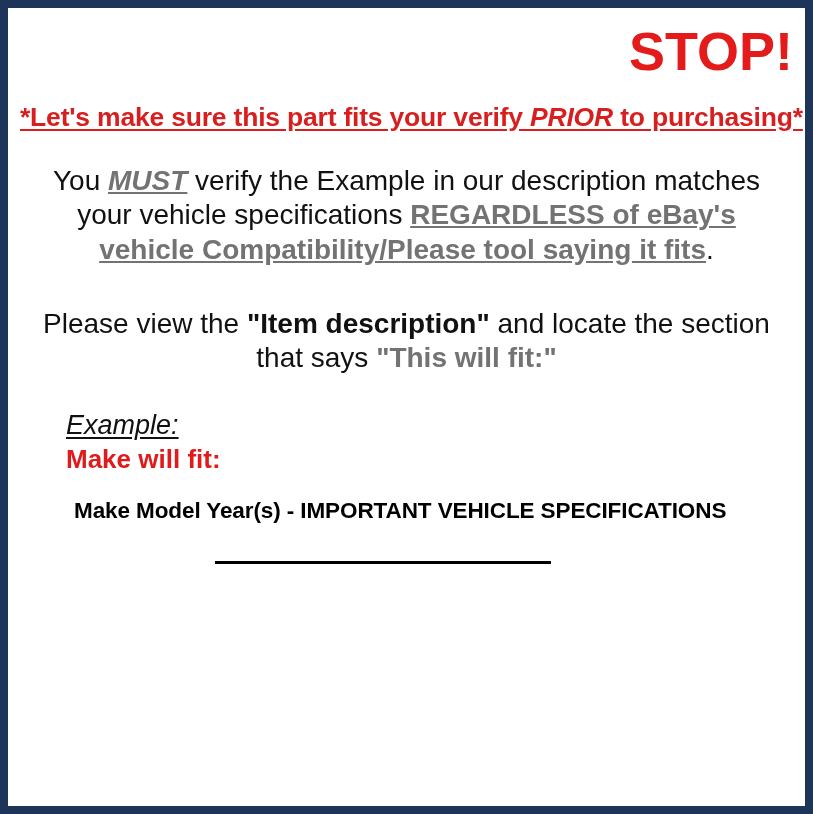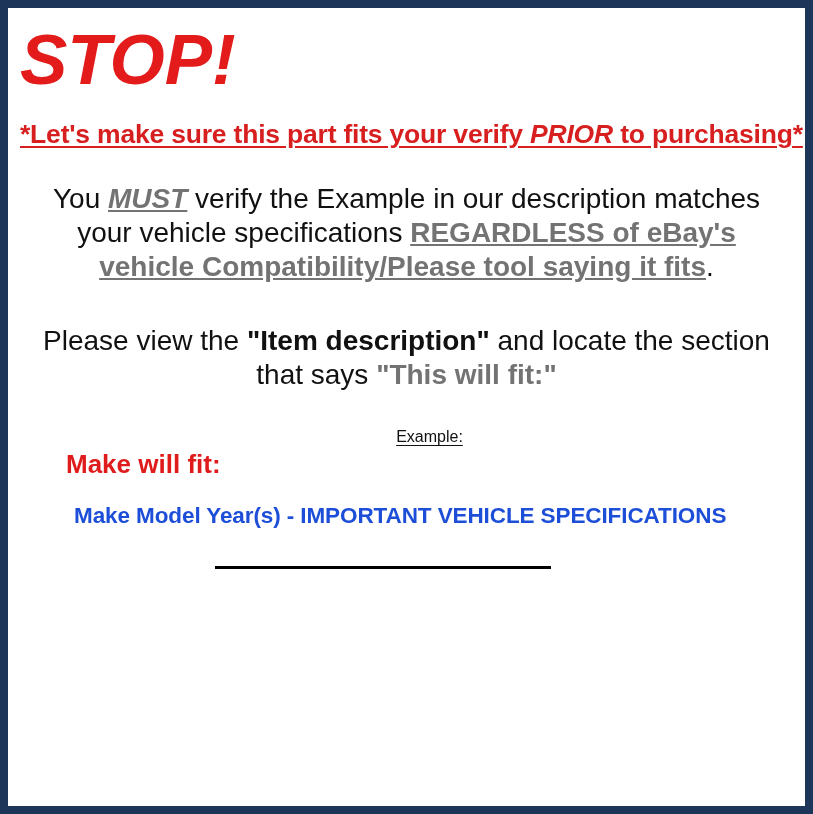--- a/index.html
+++ b/index.html
@@ -26,26 +26,25 @@
     box-sizing: border-box;
     width: 100%;
     height: 100%;
     padding: 10px 12px 6px 12px;
     text-align: center;
   }
 
   .stop-title {
     color: #e31b1b;
     font-weight: bold;
-    font-style: italic;
-    font-size: 71px;
+    font-size: 54px;
     line-height: 1.02;
     letter-spacing: 0px;
     margin: 6px 0 0 0;
-    text-align: left;
+    text-align: right;
   }
 
   .subtitle {
     color: #d81f1f;
     font-weight: bold;
     font-size: 26.5px;
     line-height: 1.1;
     margin: 24px 0 0 0;
     text-decoration: underline;
     text-underline-offset: 3px;
@@ -70,35 +69,35 @@
   .i  { font-style: italic; }
   .u  { text-decoration: underline; text-underline-offset: 2px; }
 
   .example-block {
     margin-top: 36px;
     padding-left: 46px;
     text-align: left;
   }
   .example-label {
     color: #111111;
-    font-size: 16px;
+    font-size: 27px;
+    font-style: italic;
     text-decoration: underline;
     text-underline-offset: 3px;
     line-height: 1.1;
-    text-align: center;
   }
   .this-will-fit {
     color: #e01b1b;
     font-weight: bold;
     font-size: 26px;
     line-height: 1.25;
     margin-top: 2px;
   }
   .fit-spec {
-    color: #1d4ed8;
+    color: #000000;
     font-weight: bold;
     font-size: 22.5px;
     line-height: 1.2;
     margin-top: 22px;
     padding-left: 8px;
     letter-spacing: -0.1px;
   }
 
   .divider-wrap {
     margin-top: 26px;

